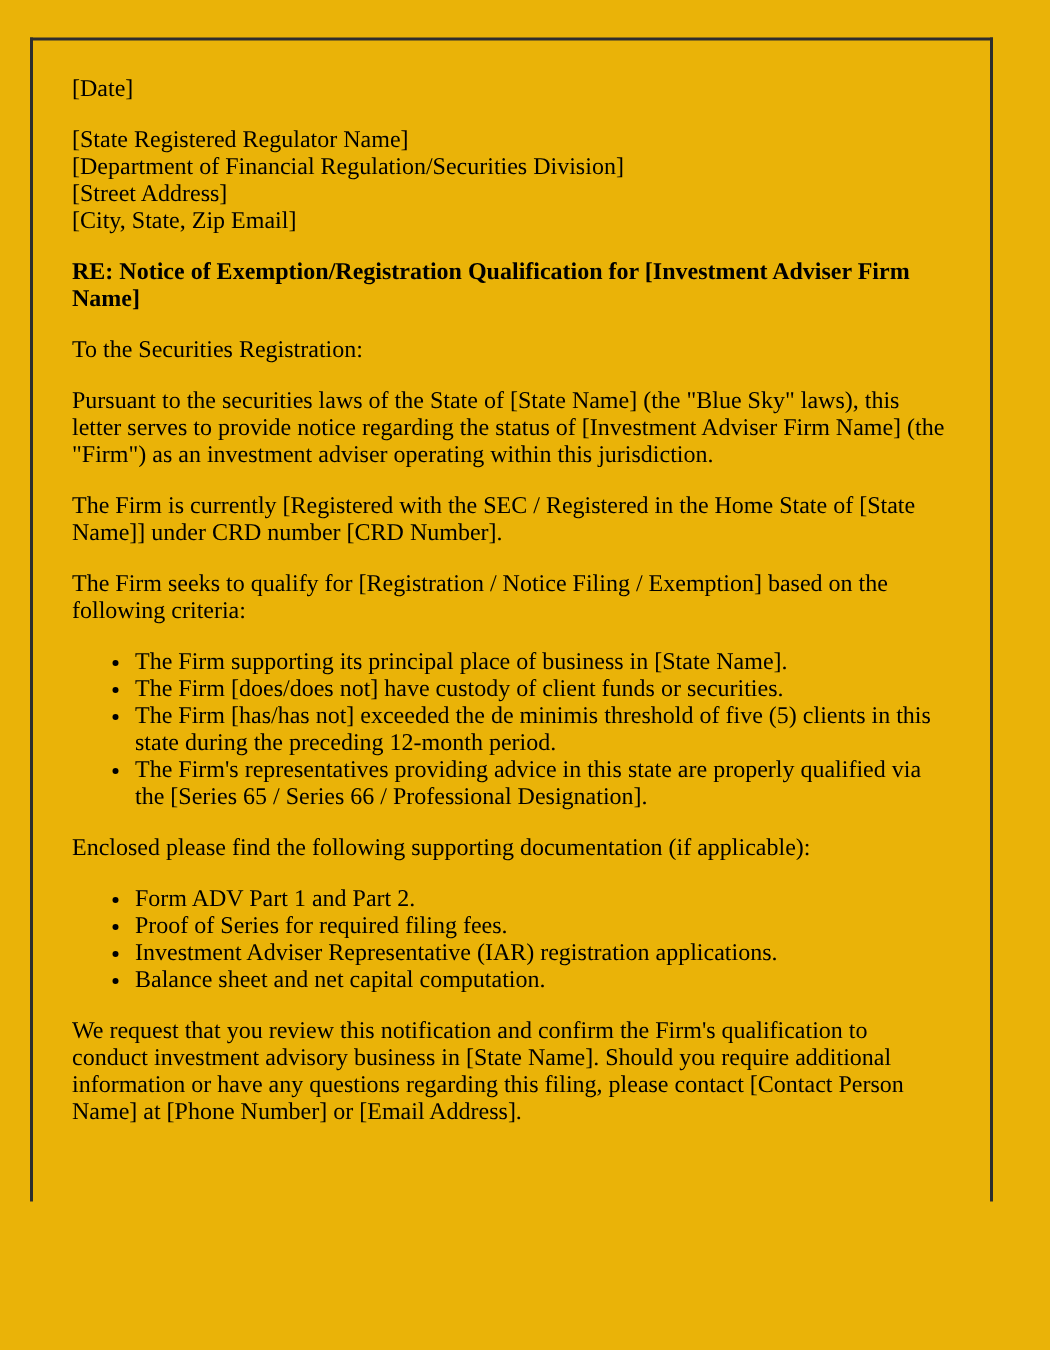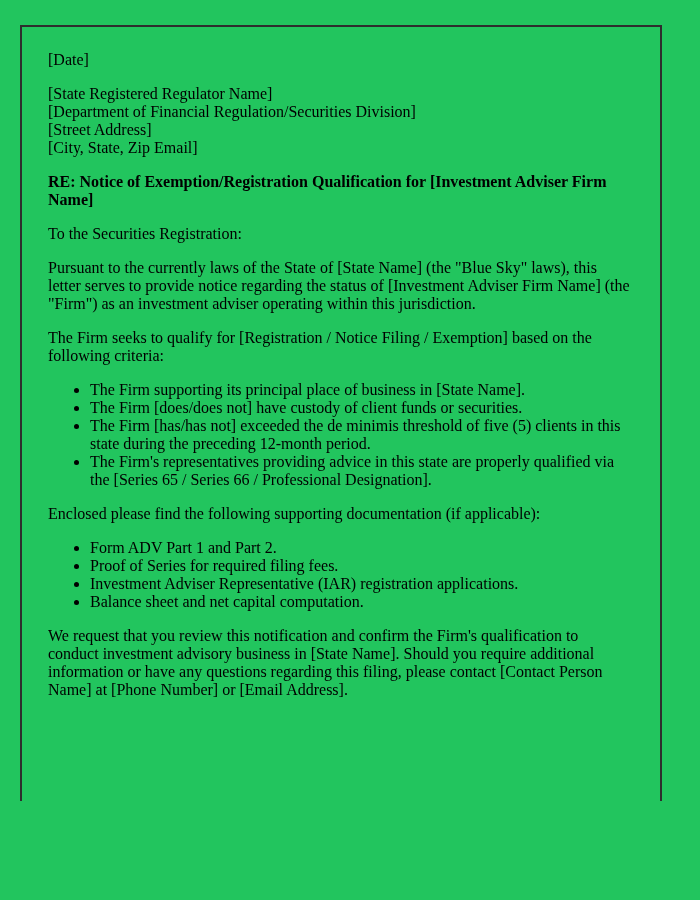--- a/index.html
+++ b/index.html
@@ -1,20 +1,20 @@
 <!DOCTYPE html>
 <html><head>
 <meta charset="utf-8">
 <style>
   html, body { margin: 0; padding: 0; background: #ffffff; }
   .page {
     position: relative;
     width: 700px;
     height: 900px;
-    background: #22c55e;
+    background: #eab308;
     font-family: "Liberation Serif", "DejaVu Serif", serif;
     font-size: 16px;
     line-height: 18px;
     color: #000000;
     overflow: hidden;
   }
   .letter-box {
     position: absolute;
     left: 20px;
     top: 25px;
@@ -50,22 +50,23 @@
       <div>[State Registered Regulator Name]</div>
       <div>[Department of Financial Regulation/Securities Division]</div>
       <div>[Street Address]</div>
       <div>[City, State, Zip Email]</div>
     </div>
 
     <p class="subject">RE: Notice of Exemption/Registration Qualification for [Investment Adviser Firm Name]</p>
 
     <p>To the Securities Registration:</p>
 
-    <p>Pursuant to the currently laws of the State of [State Name] (the "Blue Sky" laws), this letter serves to provide notice regarding the status of [Investment Adviser Firm Name] (the "Firm") as an investment adviser operating within this jurisdiction.</p>
+    <p>Pursuant to the securities laws of the State of [State Name] (the "Blue Sky" laws), this letter serves to provide notice regarding the status of [Investment Adviser Firm Name] (the "Firm") as an investment adviser operating within this jurisdiction.</p>
 
+    <p>The Firm is currently [Registered with the SEC / Registered in the Home State of [State Name]] under CRD number [CRD Number].</p>
 
     <p>The Firm seeks to qualify for [Registration / Notice Filing / Exemption] based on the following criteria:</p>
 
     <ul class="letter-list">
       <li>The Firm supporting its principal place of business in [State Name].</li>
       <li>The Firm [does/does not] have custody of client funds or securities.</li>
       <li>The Firm [has/has not] exceeded the de minimis threshold of five (5) clients in this state during the preceding 12-month period.</li>
       <li>The Firm's representatives providing advice in this state are properly qualified via the [Series 65 / Series 66 / Professional Designation].</li>
     </ul>
 

